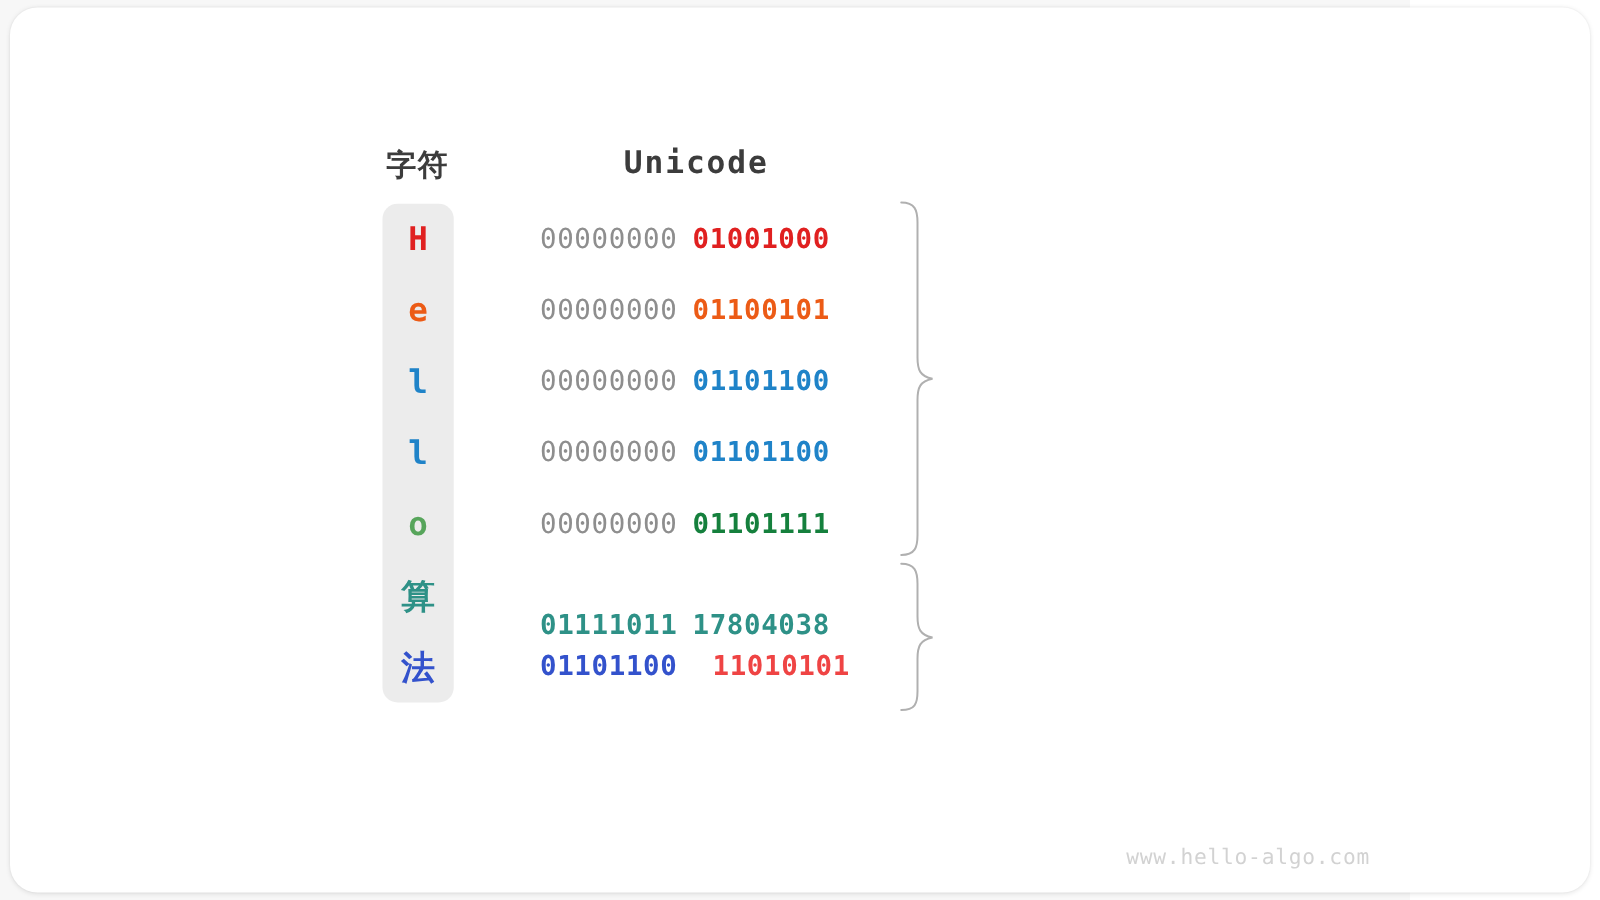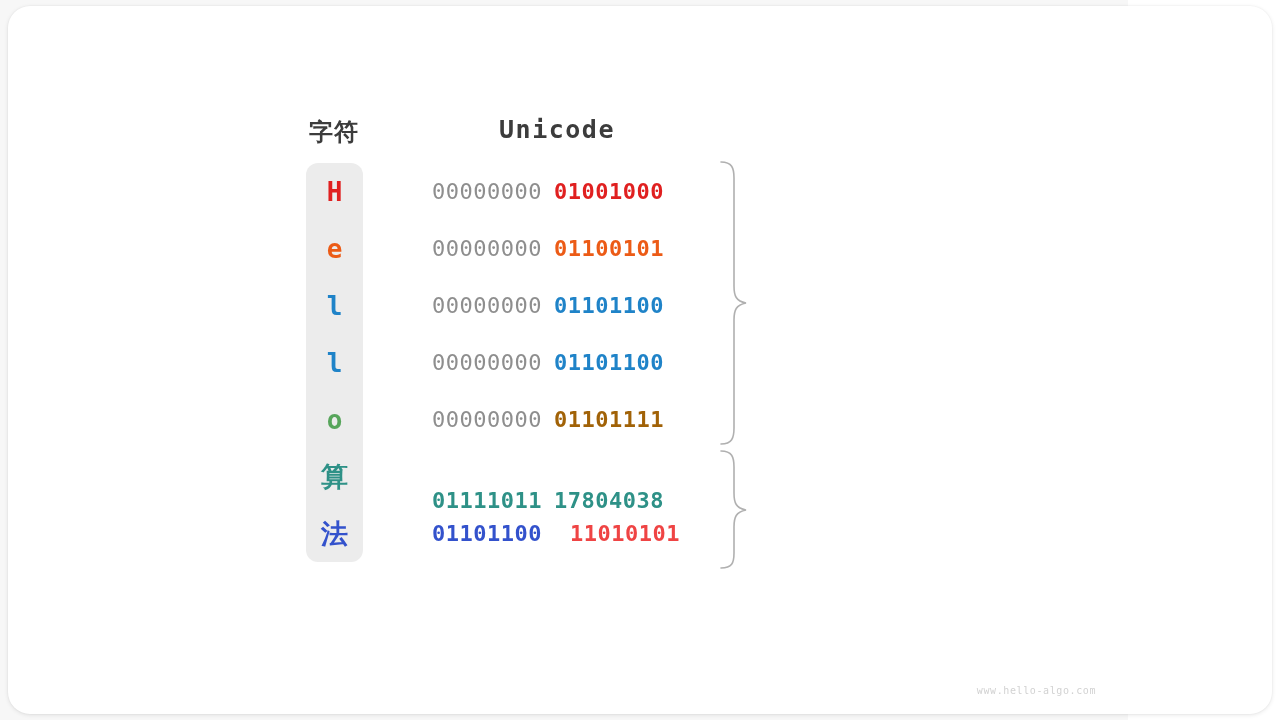--- a/index.html
+++ b/index.html
@@ -131,21 +131,21 @@
   }
   #anno-1 { left: 929px; top: 270px; transform: translateX(-50%); }
   #anno-2 { left: 929px; top: 489px; transform: translateX(-50%); }
 
   
   #watermark {
     position: absolute;
     right: 32px;
     bottom: 24px;
     font-family: "DejaVu Sans Mono", monospace;
-    font-size: 10px;
+    font-size: 17px;
     color: #d2d2d2;
     letter-spacing: 0.6px;
   }
 </style>
 </head>
 <body>
 
 <div id="canvas">
   <div class="card"></div>
 
@@ -186,21 +186,21 @@
         <span class="byte-hi pad">00000000</span>
         <span class="byte-gap"></span>
         <span class="byte-lo" style="color: rgb(31, 131, 200);">01101100</span>
       </div>
       <div class="char-cell" style="top: 391px; color: rgb(87, 165, 91);">
         <span>o</span>
       </div>
       <div class="uni-row" style="top: 401px;">
         <span class="byte-hi pad">00000000</span>
         <span class="byte-gap"></span>
-        <span class="byte-lo" style="color: #a16207;">01101111</span>
+        <span class="byte-lo" style="color: #15803d;">01101111</span>
       </div>
       <div class="char-cell cjk" style="top: 448px; color: rgb(46, 145, 135);">
         <span>算</span>
       </div>
       <div class="uni-row" style="top: 482px;">
         <span class="byte-hi" style="color: rgb(46, 145, 135);">01111011</span>
         <span class="byte-gap"></span>
         <span class="byte-lo" style="color: rgb(46, 145, 135);">17804038</span>
       </div>
       <div class="char-cell cjk" style="top: 505px; color: rgb(51, 82, 204);">

